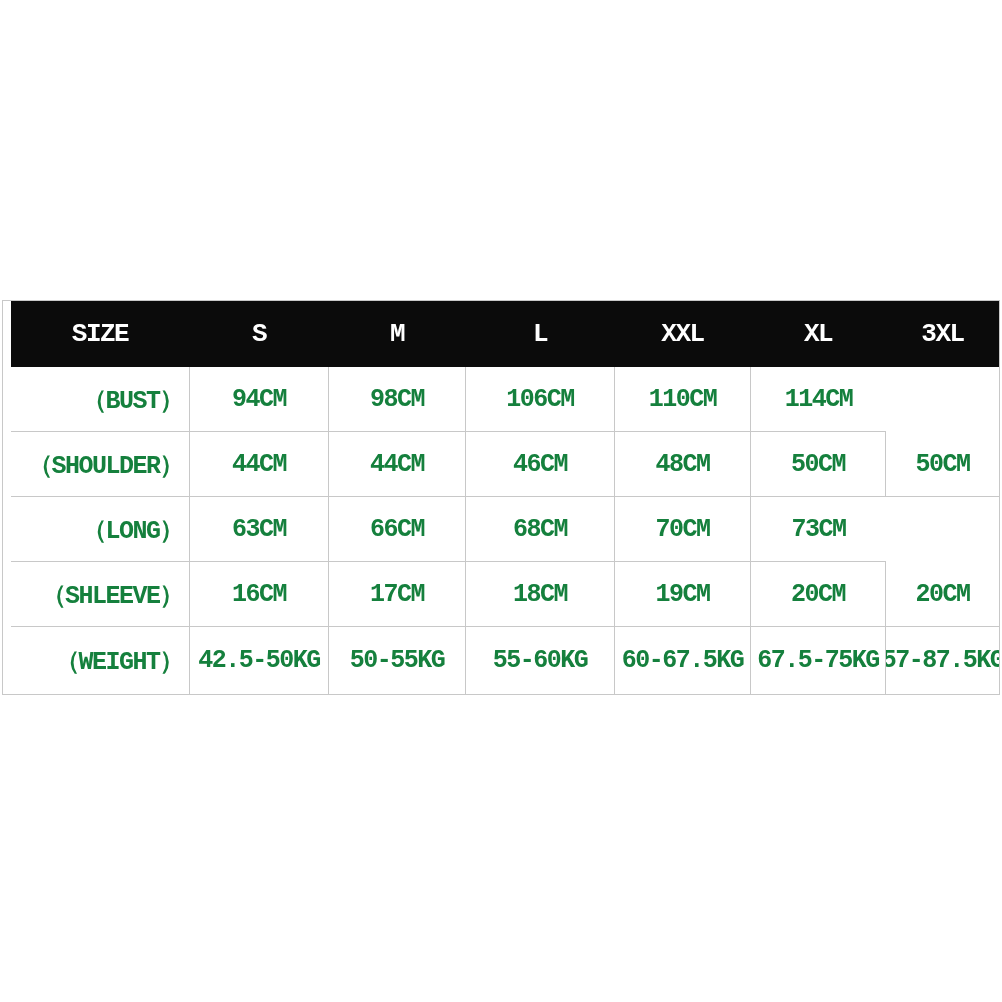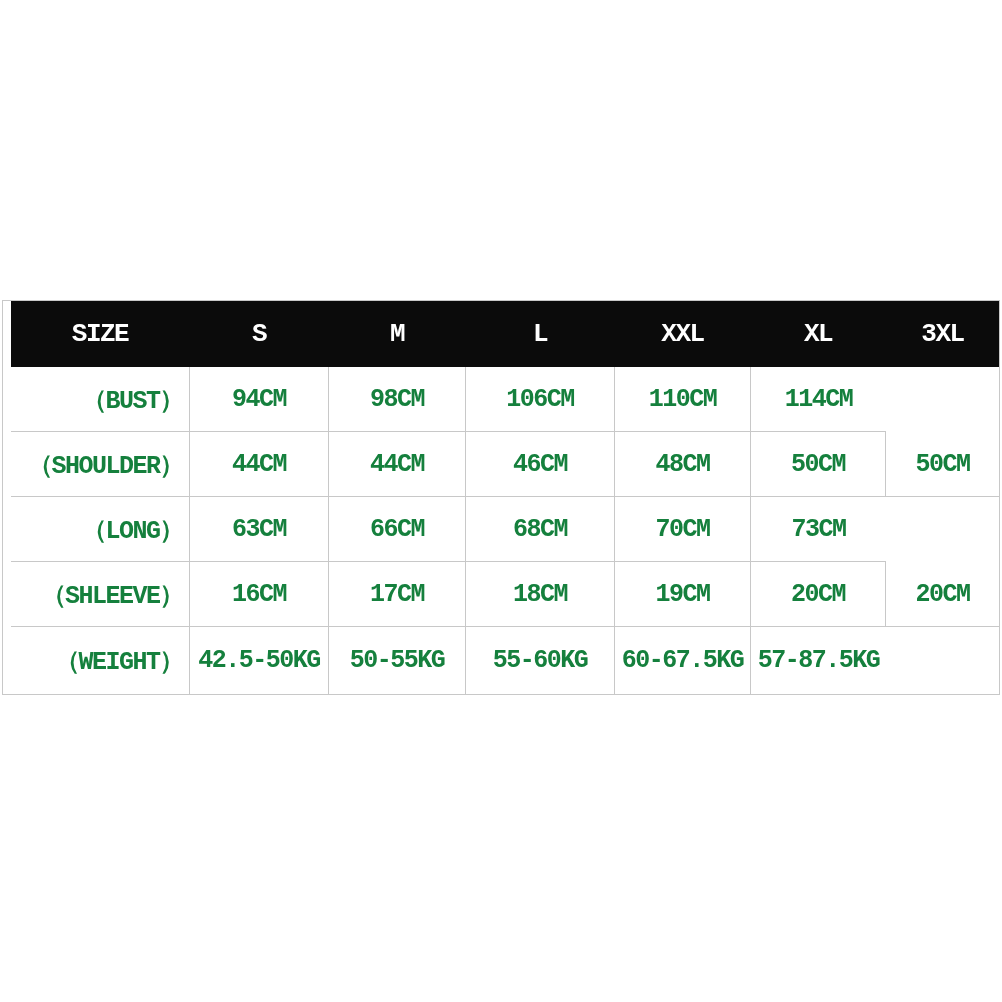--- a/index.html
+++ b/index.html
@@ -123,17 +123,18 @@
       <div class="cell">20CM</div>
       <div class="cell">20CM</div>
     </div>
 
     <div class="trow body">
       <div class="cell rowlabel">（WEIGHT）</div>
       <div class="cell">42.5-50KG</div>
       <div class="cell">50-55KG</div>
       <div class="cell">55-60KG</div>
       <div class="cell">60-67.5KG</div>
+      <div class="cell">67.5-75KG</div>
       <div class="cell">57-87.5KG</div>
     </div>
 
   </div>
 </div>
 
 </body></html>

